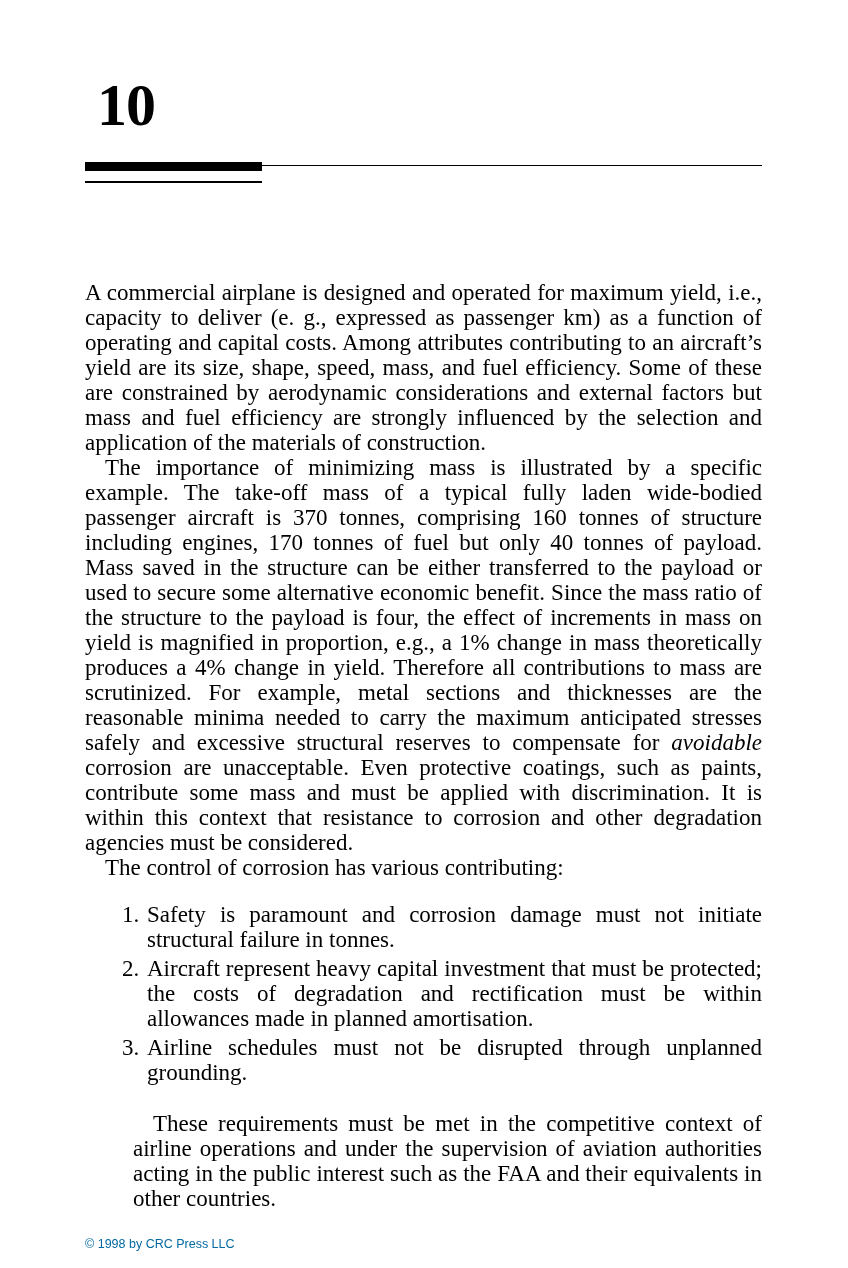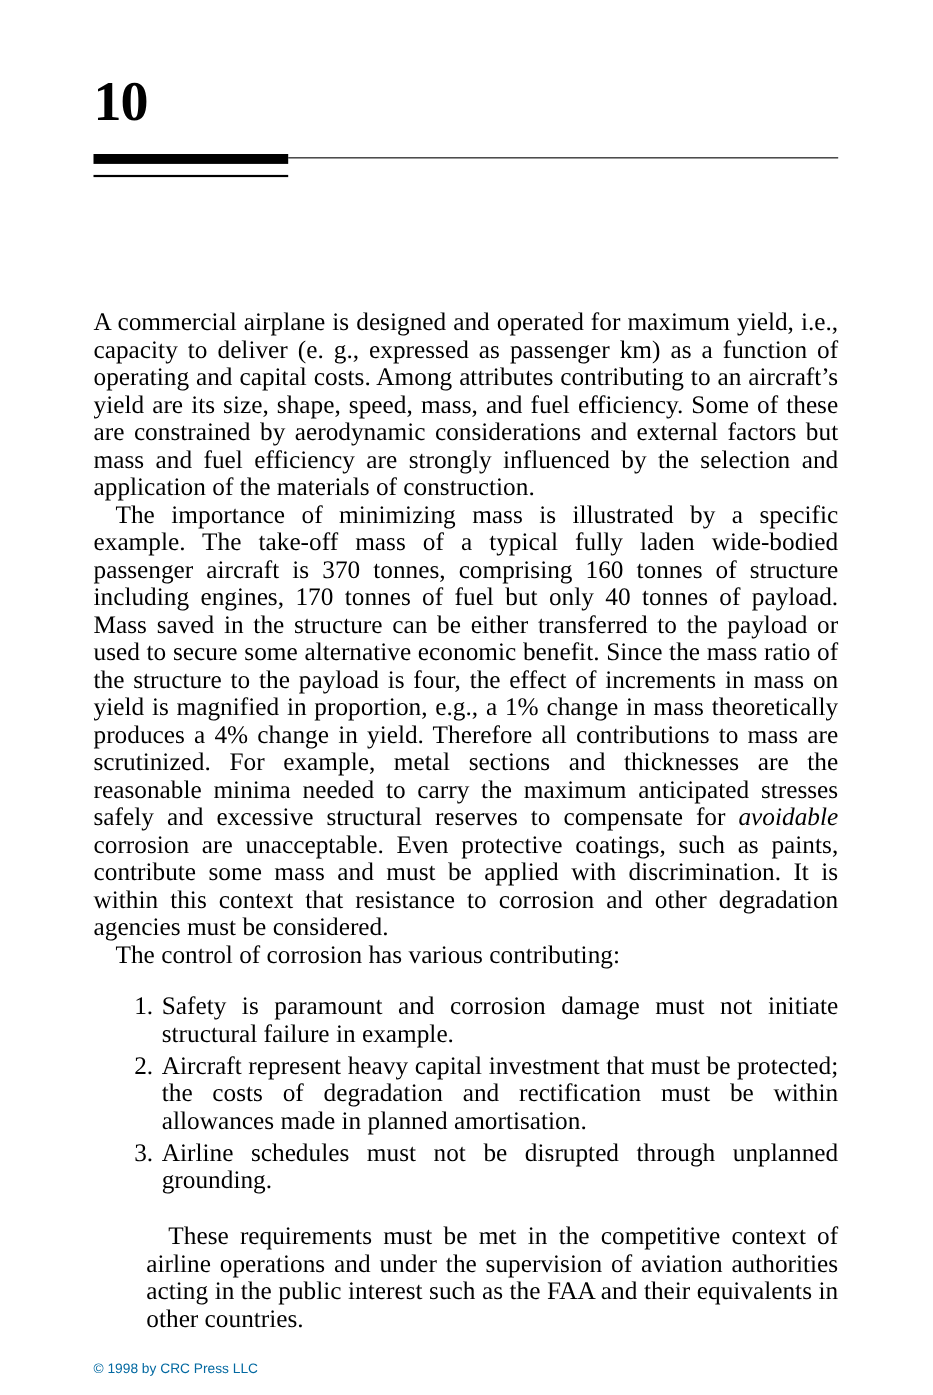--- a/index.html
+++ b/index.html
@@ -22,24 +22,24 @@
   .chapter-header {
     position: absolute;
     left: 85px;
     top: 50px;
     width: 677px;
   }
 
   .chapter-number {
     font-family: "Liberation Serif", "DejaVu Serif", serif;
     font-weight: bold;
-    font-size: 51px;
+    font-size: 60px;
     line-height: 86px;
     letter-spacing: -1px;
-    margin: 0;
+    margin: 12px;
     padding: 0;
     height: 88px;
   }
 
   
   .rule-top {
     position: relative;
     width: 677px;
     height: 9px;
     margin-top: 2px;
@@ -164,21 +164,21 @@
 
   <div class="body-content">
 
     <p>A commercial airplane is designed and operated for maximum yield, i.e., capacity to deliver (e. g., expressed as passenger km) as a function of operating and capital costs. Among attributes contributing to an aircraft’s yield are its size, shape, speed, mass, and fuel efficiency. Some of these are constrained by aerodynamic considerations and external factors but mass and fuel efficiency are strongly influenced by the selection and application of the materials of construction.</p>
 
     <p class="indent"><span>The importance of minimizing mass is illustrated by a specific example. The take-off mass of a typical fully laden wide-bodied passenger aircraft is 370 tonnes, comprising 160 tonnes of structure including engines, 170 tonnes of fuel but only 40 tonnes of payload. Mass saved in the structure can be either transferred to the payload or used to secure some alternative economic benefit. Since the mass ratio of the structure to the payload is four, the effect of increments in mass on yield is magnified in proportion, e.g., a 1% change in mass theoretically produces a 4% change in yield. Therefore all contributions to mass are scrutinized. For example, metal sections and thicknesses are the reasonable minima needed to carry the maximum anticipated stresses safely and excessive structural reserves to compensate for </span><span class="italic">avoidable</span><span> corrosion are unacceptable. Even protective coatings, such as paints, contribute some mass and must be applied with discrimination. It is within this context that resistance to corrosion and other degradation agencies must be considered.</span></p>
 
     <p class="indent">The control of corrosion has various contributing:</p>
 
     <ol class="implications">
-      <li>Safety is paramount and corrosion damage must not initiate structural failure in example.</li>
+      <li>Safety is paramount and corrosion damage must not initiate structural failure in tonnes.</li>
       <li>Aircraft represent heavy capital investment that must be protected; the costs of degradation and rectification must be within allowances made in planned amortisation.</li>
       <li>Airline schedules must not be disrupted through unplanned grounding.</li>
     </ol>
 
     <div class="closing-block">
       <p class="indent">These requirements must be met in the competitive context of airline operations and under the supervision of aviation authorities acting in the public interest such as the FAA and their equivalents in other countries.</p>
     </div>
 
   </div>
 

